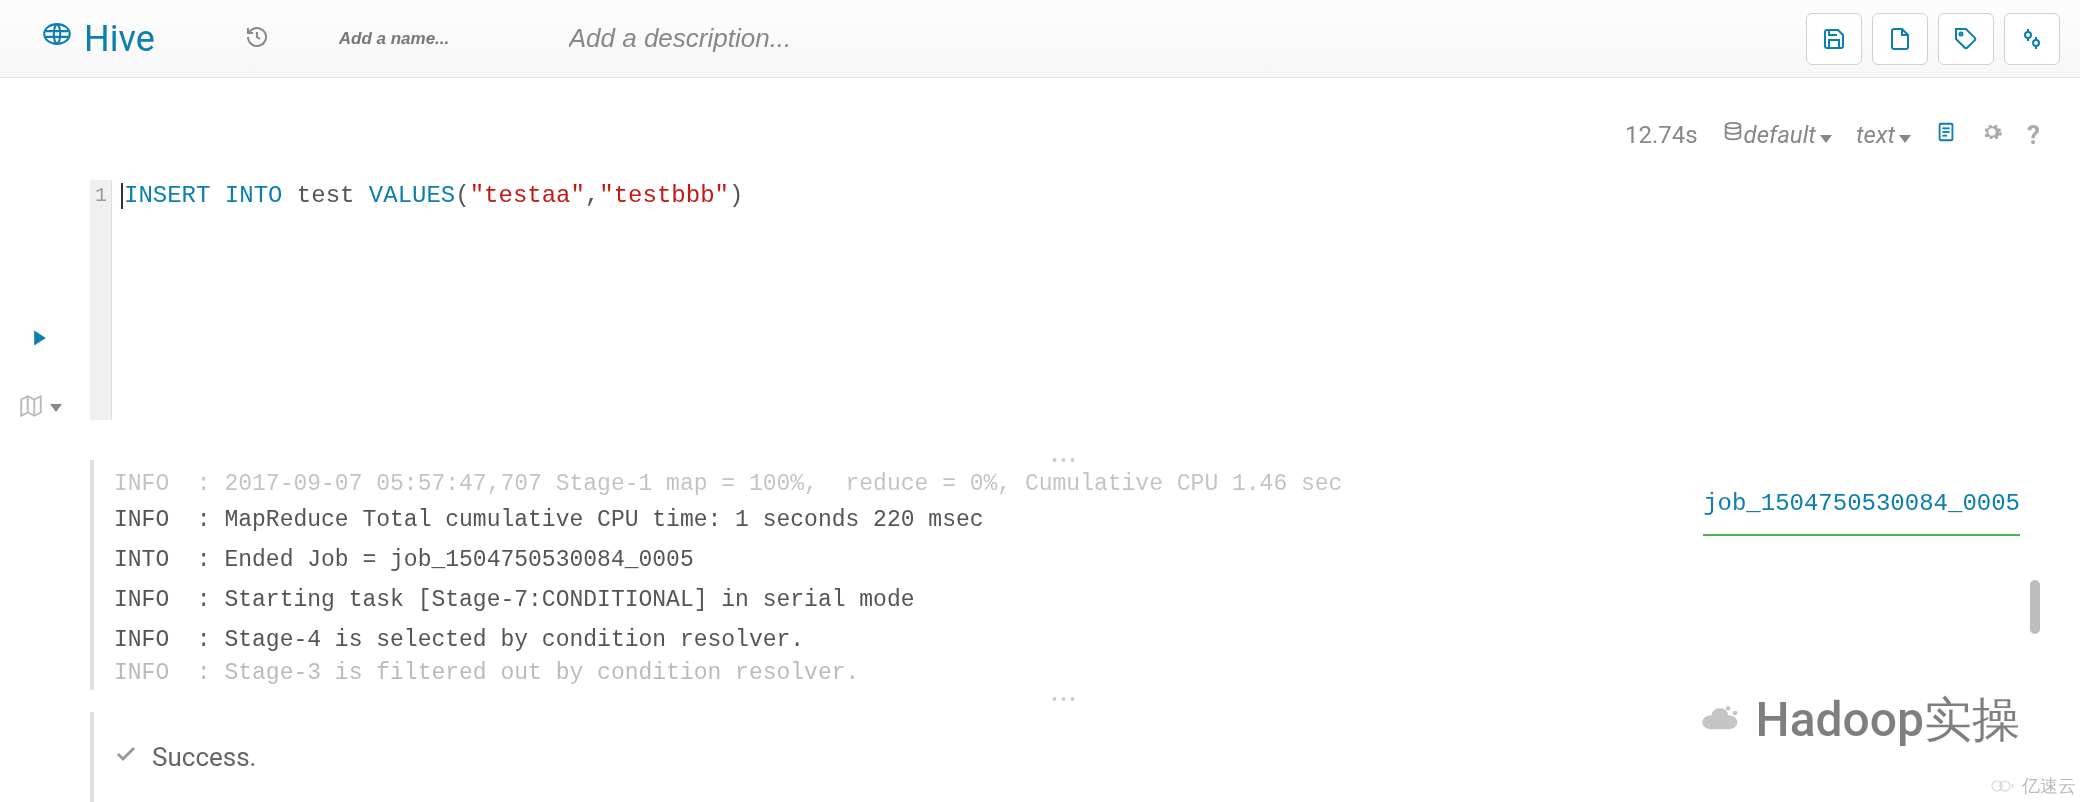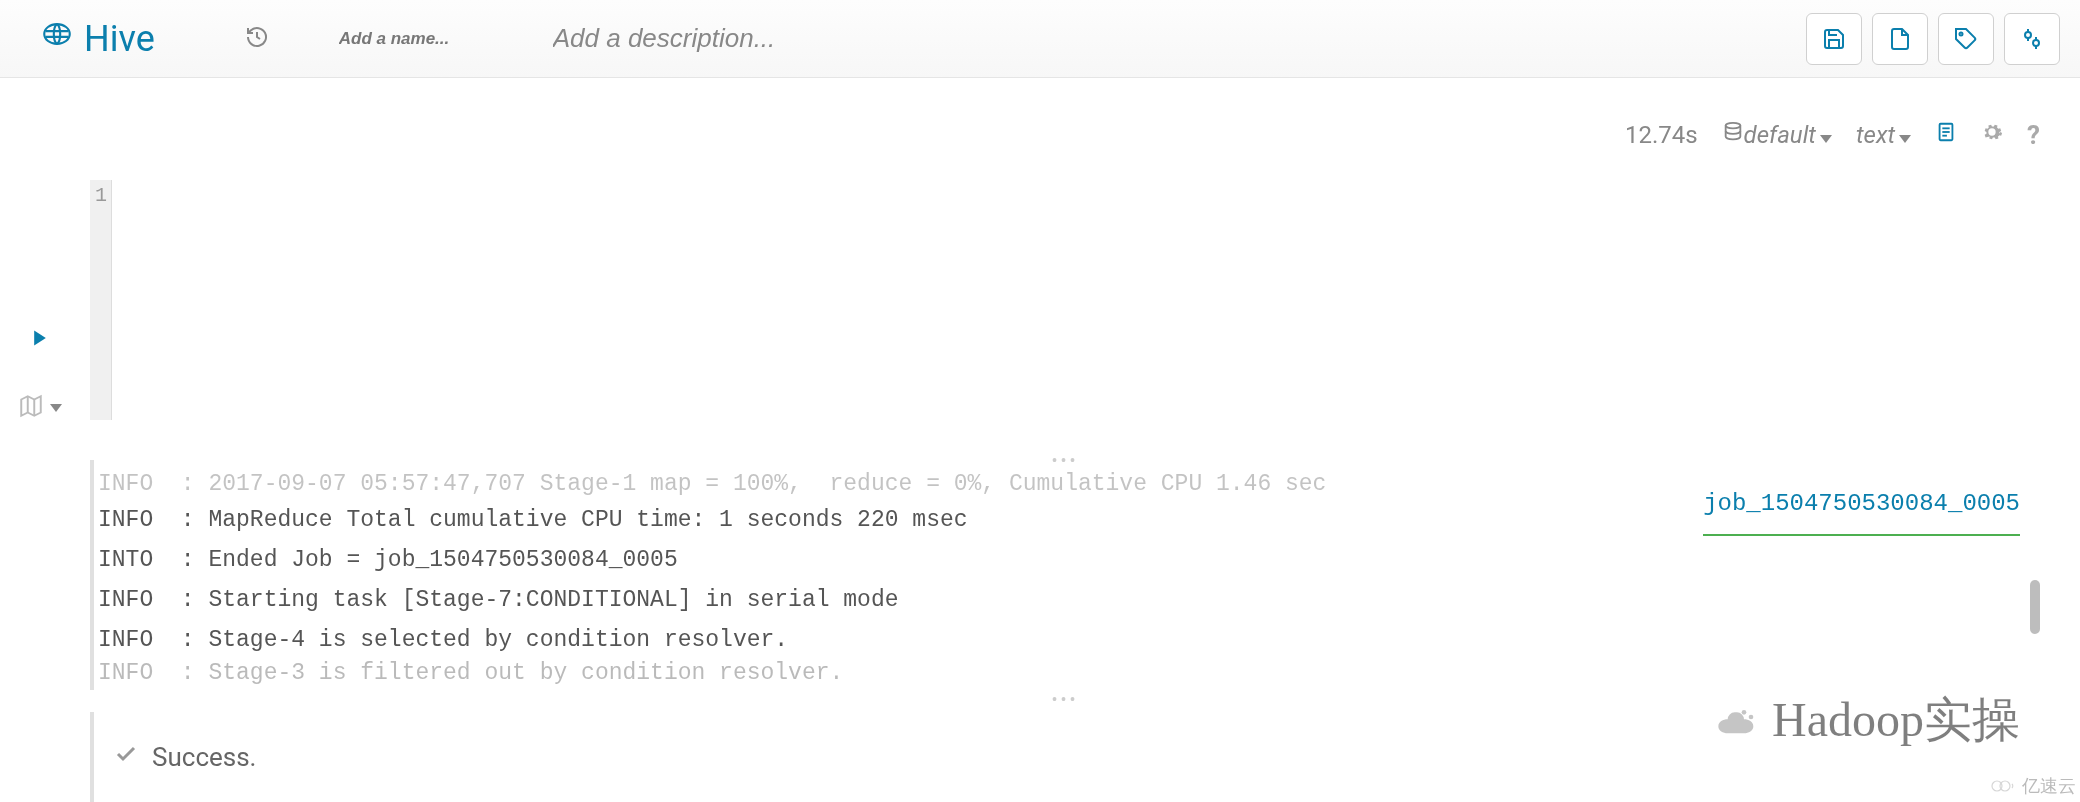--- a/index.html
+++ b/index.html
@@ -4,21 +4,21 @@
 <style>
 * { box-sizing: border-box; margin: 0; padding: 0; }
 body { font-family: -apple-system, BlinkMacSystemFont, "Segoe UI", Roboto, sans-serif; background: #fff; color: #333; width: 2080px; height: 802px; overflow: hidden; position: relative; }
 
 .header-bar { height: 78px; border-bottom: 1px solid #e5e5e5; display: flex; align-items: center; padding: 0 20px 0 40px; background: linear-gradient(#fdfdfd, #f7f7f7); }
 .hive-logo { display: flex; align-items: center; gap: 10px; color: #0b7fad; font-size: 36px; font-weight: 400; }
 .hive-logo svg { width: 34px; height: 34px; }
 .history-icon { margin-left: 90px; color: #888; cursor: pointer; }
 .name-input { margin-left: 70px; font-style: italic; font-weight: 700; color: #777; font-size: 17px; border: none; background: transparent; width: 200px; outline: none; }
 .name-input::placeholder { color: #777; font-weight: 700; }
-.desc-input { margin-left: 14px; font-style: italic; color: #888; font-size: 26px; border: none; background: transparent; width: 300px; outline: none; }
+.desc-input { margin-left: 30px; font-style: italic; color: #888; font-size: 26px; border: none; background: transparent; width: 300px; outline: none; }
 .desc-input::placeholder { color: #888; }
 .header-right { margin-left: auto; display: flex; gap: 10px; }
 .hdr-btn { width: 56px; height: 52px; border: 1px solid #d0d0d0; border-radius: 6px; background: #fff; display: flex; align-items: center; justify-content: center; color: #0b7fad; cursor: pointer; }
 .hdr-btn svg { width: 24px; height: 24px; }
 
 .left-rail { position: absolute; left: 0; top: 78px; width: 80px; height: calc(100% - 78px); display: flex; flex-direction: column; align-items: center; padding-top: 250px; gap: 40px; }
 .play-btn { color: #0b7fad; font-size: 22px; cursor: pointer; }
 .map-btn { color: #bbb; display: flex; align-items: center; gap: 2px; cursor: pointer; }
 .map-btn svg { width: 26px; height: 26px; }
 
@@ -29,34 +29,34 @@
 
 .editor { position: absolute; left: 90px; top: 180px; right: 40px; height: 240px; display: flex; font-family: "Courier New", monospace; font-size: 24px; }
 .gutter { width: 22px; background: #f0f0f0; color: #999; text-align: right; padding: 4px 4px 0 0; font-size: 20px; border-right: 1px solid #ddd; }
 .code-area { padding: 2px 8px; }
 .cursor-bar { display: inline-block; width: 2px; height: 26px; background: #333; vertical-align: middle; margin: 0 1px; }
 .kw { color: #0b7fad; }
 .ident { color: #555; }
 .paren { color: #555; }
 .str { color: #c41a16; }
 
-.log-panel { position: absolute; left: 90px; top: 460px; right: 40px; height: 230px; border-left: 4px solid #e0e0e0; padding: 8px 4px; font-family: "Courier New", monospace; font-size: 23px; color: #555; overflow: hidden; }
+.log-panel { position: absolute; left: 90px; top: 460px; right: 40px; height: 230px; border-left: 4px solid #e0e0e0; padding: 8px 20px; font-family: "Courier New", monospace; font-size: 23px; color: #555; overflow: hidden; }
 .log-line { white-space: pre; line-height: 40px; }
 .log-cut-top { opacity: 0.35; white-space: pre; line-height: 32px; overflow: hidden; font-size: 23px; }
 .log-cut-bot { opacity: 0.4; white-space: pre; }
 .job-link { position: absolute; right: 60px; top: 490px; color: #0b7fad; font-family: "Courier New", monospace; font-size: 24px; border-bottom: 2px solid #4caf50; padding-bottom: 17px; background: #fff; cursor: pointer; }
 
 .drag-dots { text-align: center; color: #ccc; font-size: 18px; letter-spacing: 3px; }
 
 .result-panel { position: absolute; left: 90px; bottom: 0; right: 40px; height: 90px; border-left: 4px solid #e0e0e0; padding: 30px 20px 0 20px; font-size: 26px; color: #666; display: flex; align-items: flex-start; gap: 14px; }
 .check-icon { color: #aaa; }
 
 .scroll-thumb { position: absolute; right: 40px; top: 580px; width: 10px; height: 54px; background: #bdbdbd; border-radius: 5px; }
 
-.watermark1 { position: absolute; right: 60px; bottom: 50px; color: rgba(0,0,0,0.5); font-size: 48px; font-weight: 500; display: flex; align-items: flex-end; gap: 7px; font-family: Liberation Serif, serif; }
+.watermark1 { position: absolute; right: 60px; bottom: 50px; color: rgba(0,0,0,0.5); font-size: 48px; font-weight: 500; display: flex; align-items: center; gap: 7px; }
 .watermark1 svg { width: 56px; height: 56px; opacity: 0.5; }
 .watermark2 { position: absolute; right: 4px; bottom: 4px; color: #bbb; font-size: 18px; display: flex; align-items: center; gap: 8px; }
 .watermark2 svg { width: 24px; height: 18px; opacity: 0.6; }
 
 .caret-down::after { content: ""; display: inline-block; margin-left: 4px; border-left: 6px solid transparent; border-right: 6px solid transparent; border-top: 8px solid #888; }
 </style>
 </head>
 <body>
 
 <div class="header-bar">
@@ -150,20 +150,23 @@
   <span class="gear-icon">
     <svg viewBox="0 0 24 24" fill="#aaa">
         <path d="M12 8a4 4 0 1 0 0 8 4 4 0 0 0 0-8zm9 4l2 1-1 3-2-.5a8 8 0 0 1-1.5 1.5l.5 2-3 1-1-2a8 8 0 0 1-2 0l-1 2-3-1 .5-2A8 8 0 0 1 7 17.5L5 18l-1-3 2-1a8 8 0 0 1 0-2l-2-1 1-3 2 .5A8 8 0 0 1 8.5 7L8 5l3-1 1 2a8 8 0 0 1 2 0l1-2 3 1-.5 2A8 8 0 0 1 19 8.5l2-.5 1 3-2 1a8 8 0 0 1 0 2z"></path>
       </svg>
   </span>
   <span class="help-icon" style="font-size:26px;font-weight:bold;">?</span>
 </div>
 
 <div class="editor">
   <div class="gutter"><span>1</span></div>
+  <div class="code-area">
+    <span class="cursor-bar"></span><span class="kw">INSERT </span><span class="kw">INTO </span><span class="ident">test </span><span class="kw">VALUES</span><span class="paren">(</span><span class="str">"testaa"</span><span class="paren">,</span><span class="str">"testbbb"</span><span class="paren">)</span>
+  </div>
 </div>
 
 <div class="drag-dots" style="position:absolute;left:90px;right:40px;top:450px;">•••</div>
 
 <div class="log-panel">
   <div class="log-cut-top">INFO  : 2017-09-07 05:57:47,707 Stage-1 map = 100%,  reduce = 0%, Cumulative CPU 1.46 sec</div>
   <div class="log-line">INFO  : MapReduce Total cumulative CPU time: 1 seconds 220 msec</div>
   <div class="log-line">INTO  : Ended Job = job_1504750530084_0005</div>
   <div class="log-line">INFO  : Starting task [Stage-7:CONDITIONAL] in serial mode</div>
   <div class="log-line">INFO  : Stage-4 is selected by condition resolver.</div>

